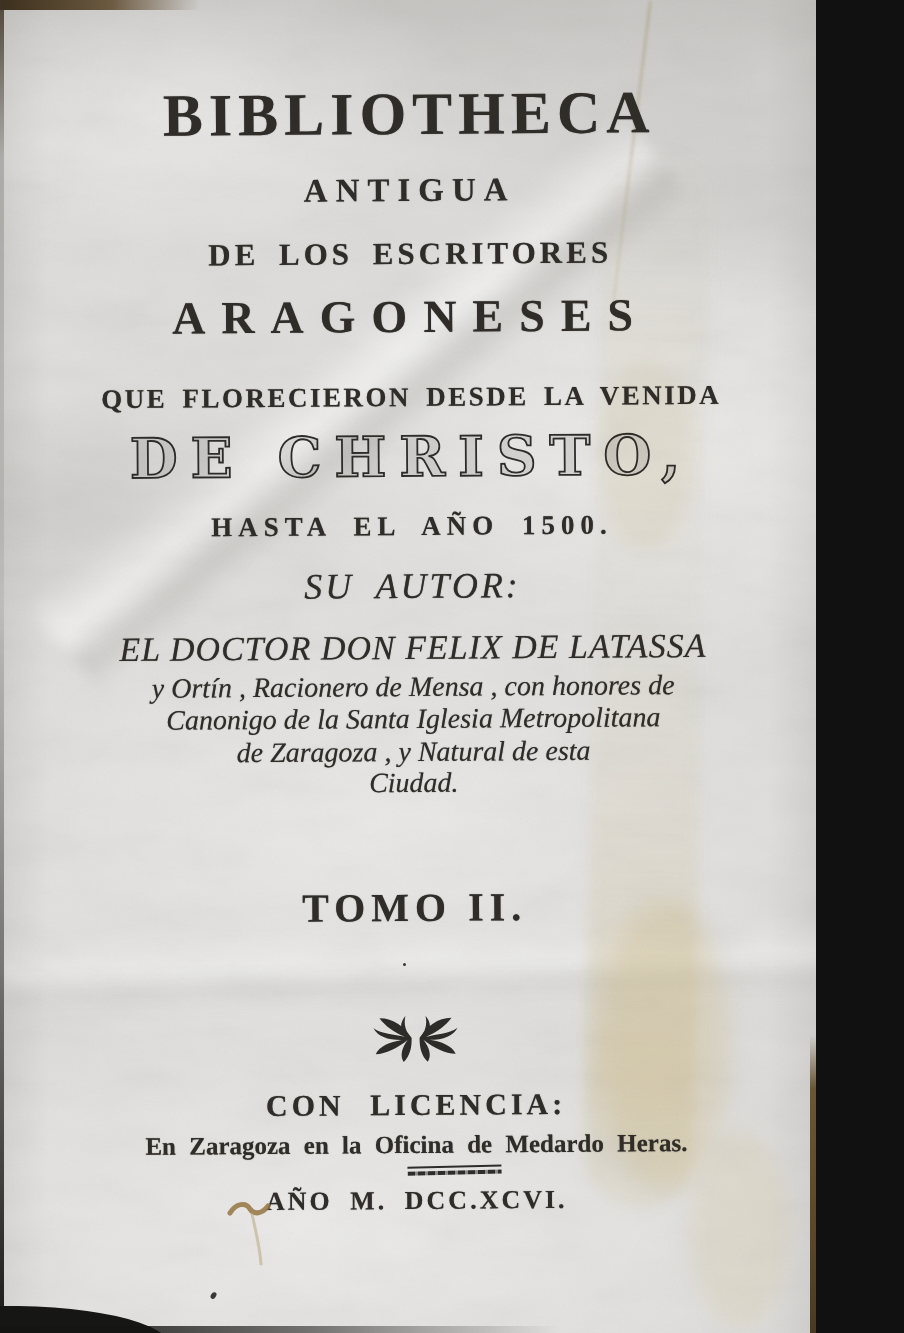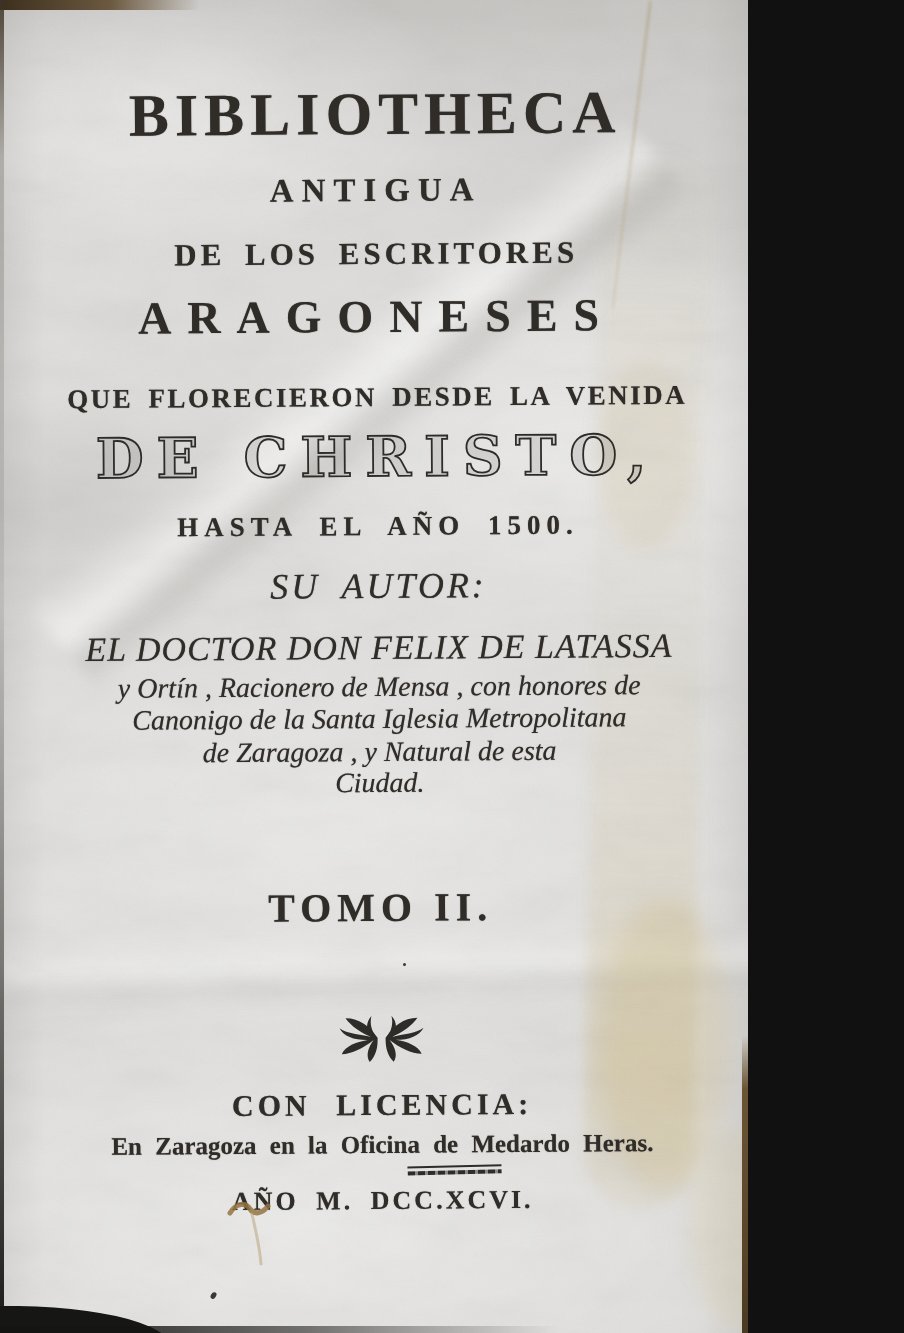--- a/index.html
+++ b/index.html
@@ -1,18 +1,18 @@
 <!DOCTYPE html>
 <html><head>
 <meta charset="utf-8">
 <style>
   html,body{margin:0;padding:0;background:#111;}
   #page{
     position:relative;
-    width:748px;height:1333px;
+    width:816px;height:1333px;
     overflow:hidden;
     background:#dedddb;
     font-family:"Liberation Serif","DejaVu Serif",serif;
   }
   
   .paper-shading{
     position:absolute;inset:0;
     background:
       radial-gradient(ellipse 420px 220px at 22% 8%, rgba(255,255,255,.45), transparent 70%),
       radial-gradient(ellipse 520px 300px at 78% 34%, rgba(255,255,255,.40), transparent 72%),

